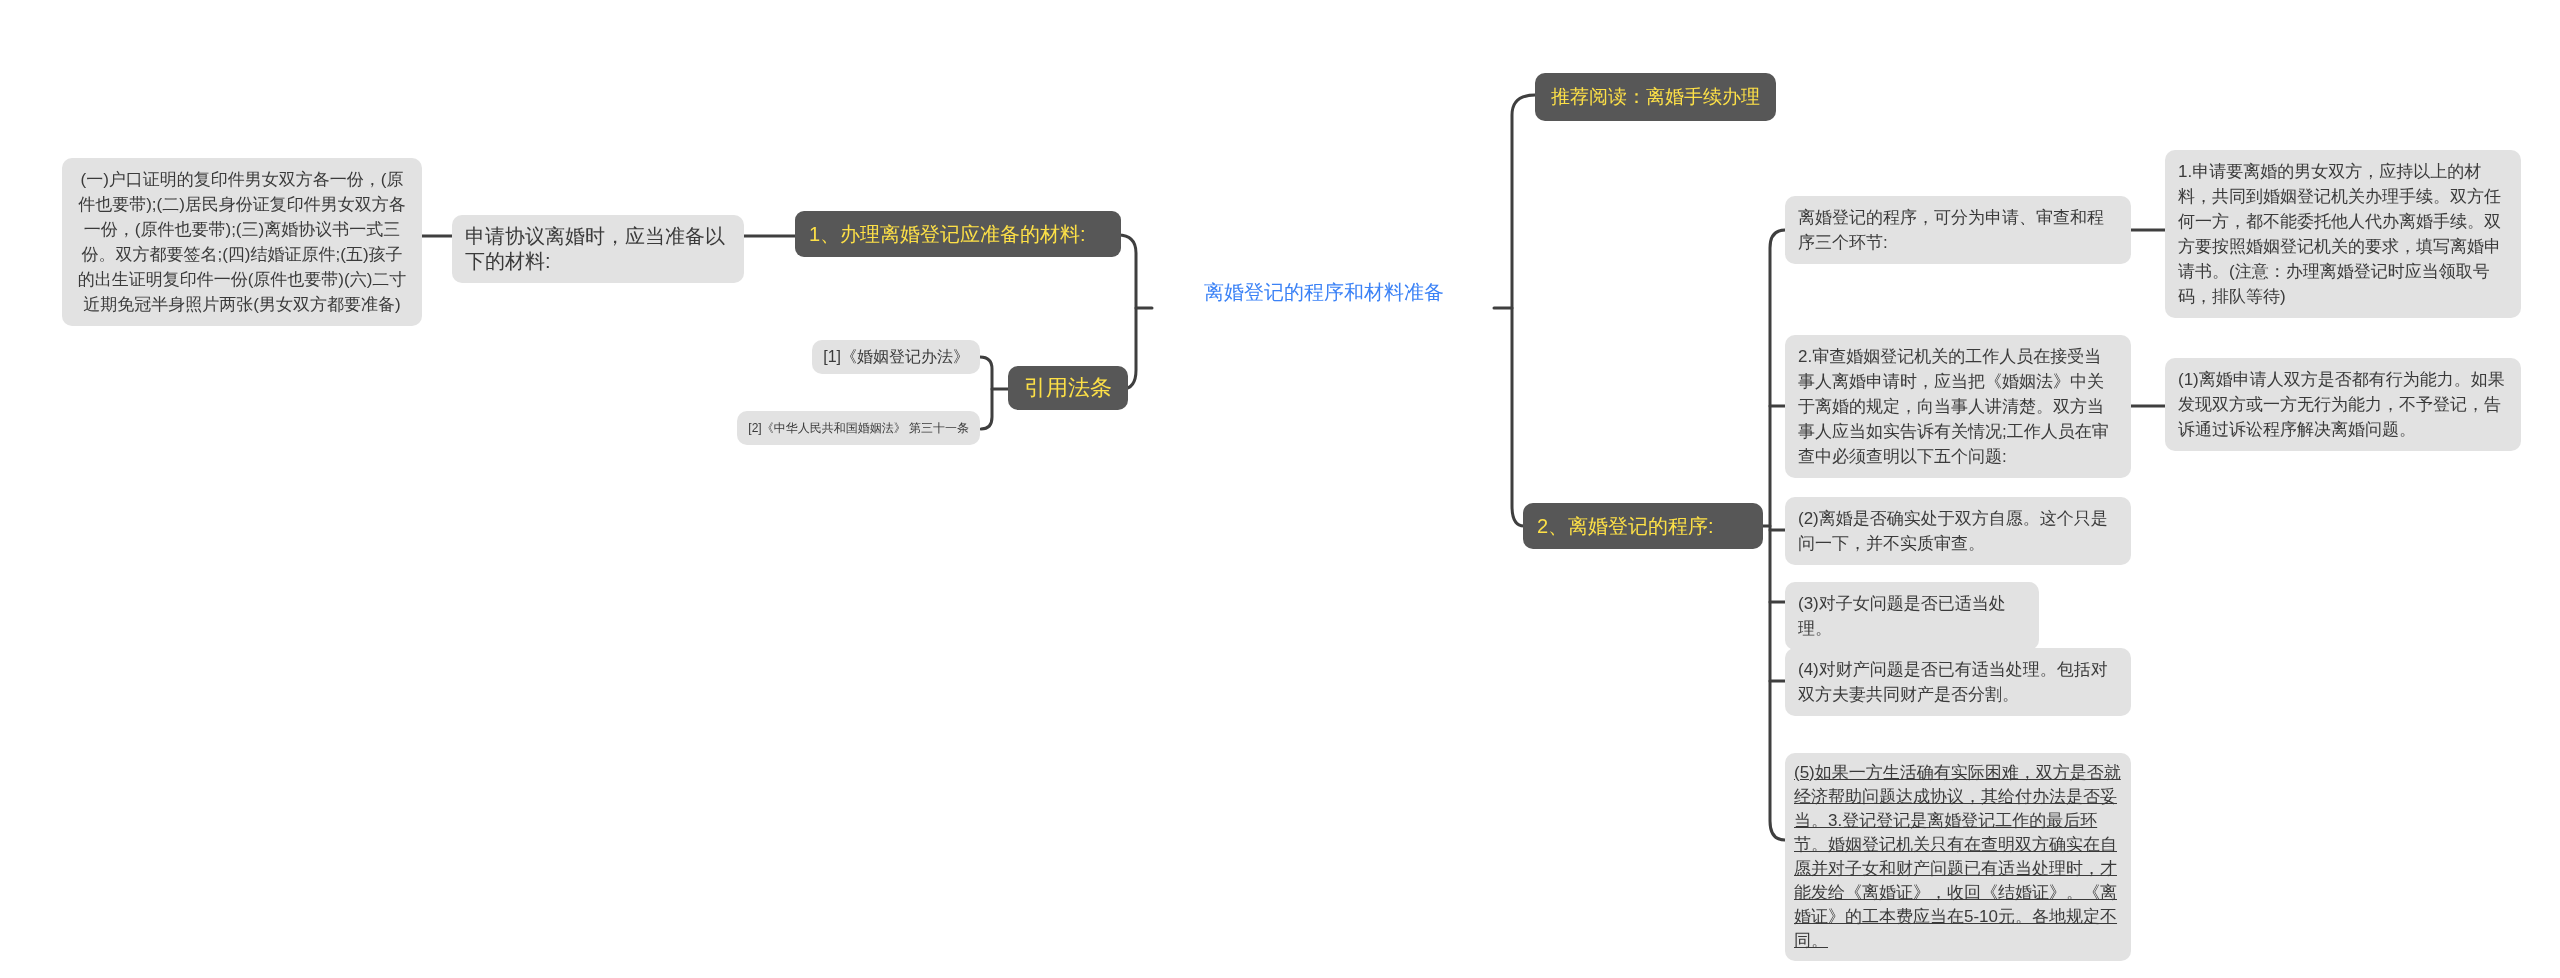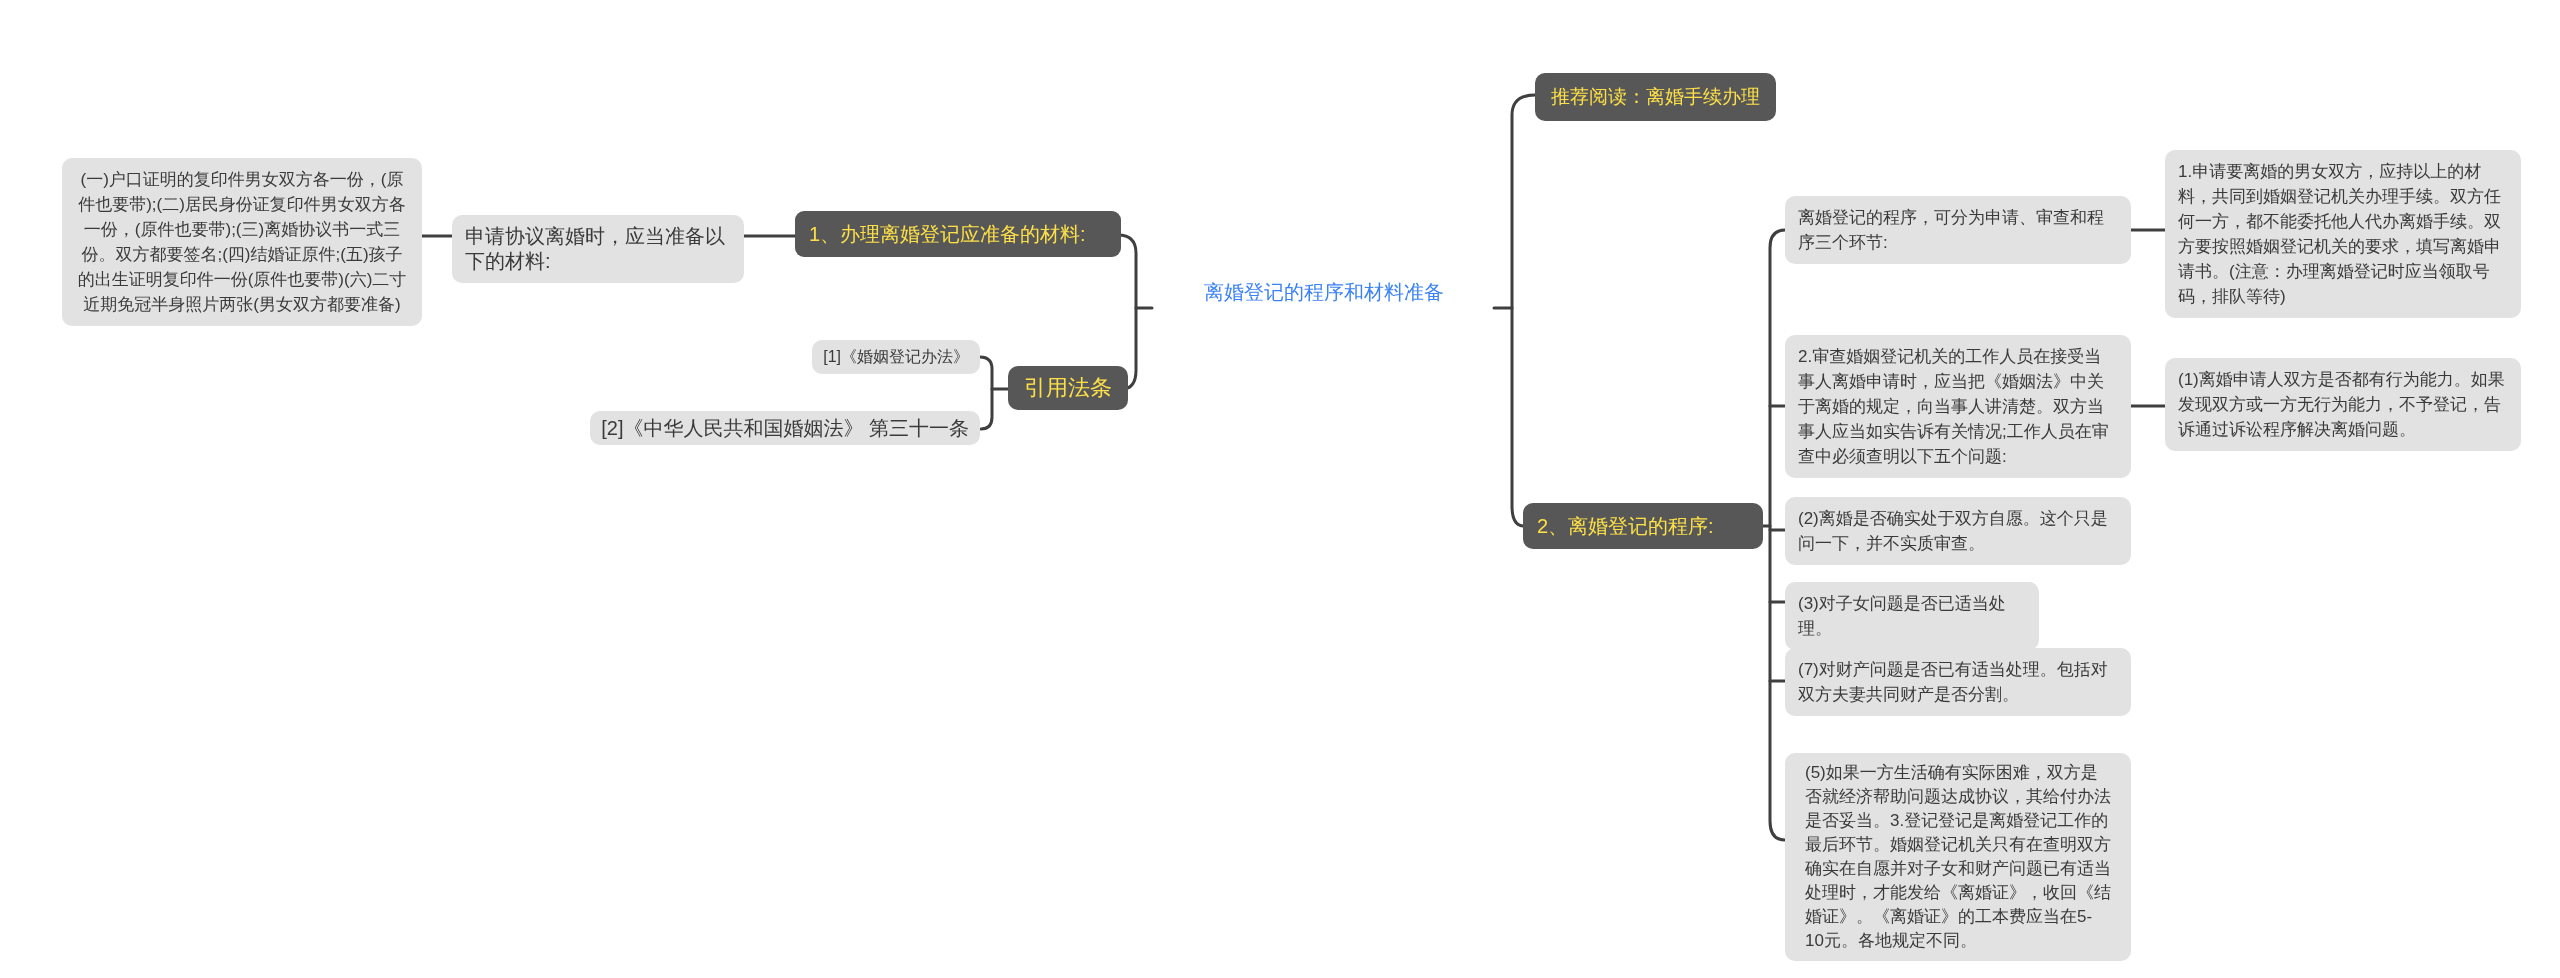--- a/index.html
+++ b/index.html
@@ -23,32 +23,32 @@
     position:absolute;left:1152px;top:272px;width:344px;
     font-size:20px;line-height:40px;color:#3b82f6;text-align:center;
   }
   .nowrap{white-space:nowrap;}
   
   #materials-detail{left:62px;top:158px;width:360px;text-align:center;}
   #materials-intro{left:452px;top:215px;width:292px;font-size:20px;}
   #materials-title{left:795px;top:211px;width:326px;border-radius:9px;}
   #citations-title{left:1008px;top:366px;font-size:22px;padding:8px 16px;}
   #citation-1{right:1580px;top:340px;font-size:16px;line-height:24px;padding:5px 11px;}
-  #citation-2{right:1580px;top:411px;font-size:20px;line-height:24px;padding:5px 11px;}
+  #citation-2{right:1580px;top:411px;font-size:12px;line-height:24px;padding:5px 11px;}
   
   #recommend{left:1535px;top:73px;font-size:19px;padding:10px 16px;}
   #procedure-title{left:1523px;top:503px;width:240px;}
   #procedure-overview{left:1785px;top:196px;width:346px;}
   #step1{left:2165px;top:150px;width:356px;}
   #step2{left:1785px;top:335px;width:346px;}
   #check1{left:2165px;top:358px;width:356px;}
   #check2{left:1785px;top:497px;width:346px;}
   #check3{left:1785px;top:582px;width:254px;}
   #check4{left:1785px;top:648px;width:346px;}
-  #check5{left:1785px;top:753px;width:346px;line-height:24px;padding:8px 20px;}
+  #check5{left:1785px;top:753px;width:346px;line-height:24px;padding:8px 9px;text-decoration:underline;}
 </style>
 </head>
 <body>
 
 <svg class="wires" viewBox="0 0 2560 978" xmlns="http://www.w3.org/2000/svg" aria-hidden="true">
 
   <path d="M 420 236 H 452"></path>
   <path d="M 742 236 H 795"></path>
 
   <path d="M 1118 235 Q 1136 235 1136 253 V 370 Q 1136 389 1122 389"></path>
@@ -81,14 +81,14 @@
 <div class="node light nowrap" id="citation-2">[2]《中华人民共和国婚姻法》 第三十一条</div>
 
 <div class="node dark nowrap" id="recommend">推荐阅读：离婚手续办理</div>
 <div class="node dark nowrap" id="procedure-title">2、离婚登记的程序:</div>
 <div class="node light" id="procedure-overview">离婚登记的程序，可分为申请、审查和程序三个环节:</div>
 <div class="node light" id="step1">1.申请要离婚的男女双方，应持以上的材料，共同到婚姻登记机关办理手续。双方任何一方，都不能委托他人代办离婚手续。双方要按照婚姻登记机关的要求，填写离婚申请书。(注意：办理离婚登记时应当领取号码，排队等待)</div>
 <div class="node light" id="step2">2.审查婚姻登记机关的工作人员在接受当事人离婚申请时，应当把《婚姻法》中关于离婚的规定，向当事人讲清楚。双方当事人应当如实告诉有关情况;工作人员在审查中必须查明以下五个问题:</div>
 <div class="node light" id="check1">(1)离婚申请人双方是否都有行为能力。如果发现双方或一方无行为能力，不予登记，告诉通过诉讼程序解决离婚问题。</div>
 <div class="node light" id="check2">(2)离婚是否确实处于双方自愿。这个只是问一下，并不实质审查。</div>
 <div class="node light" id="check3">(3)对子女问题是否已适当处理。</div>
-<div class="node light" id="check4">(7)对财产问题是否已有适当处理。包括对双方夫妻共同财产是否分割。</div>
+<div class="node light" id="check4">(4)对财产问题是否已有适当处理。包括对双方夫妻共同财产是否分割。</div>
 <div class="node light" id="check5">(5)如果一方生活确有实际困难，双方是否就经济帮助问题达成协议，其给付办法是否妥当。3.登记登记是离婚登记工作的最后环节。婚姻登记机关只有在查明双方确实在自愿并对子女和财产问题已有适当处理时，才能发给《离婚证》，收回《结婚证》。《离婚证》的工本费应当在5-10元。各地规定不同。</div>
 
 </body></html>

